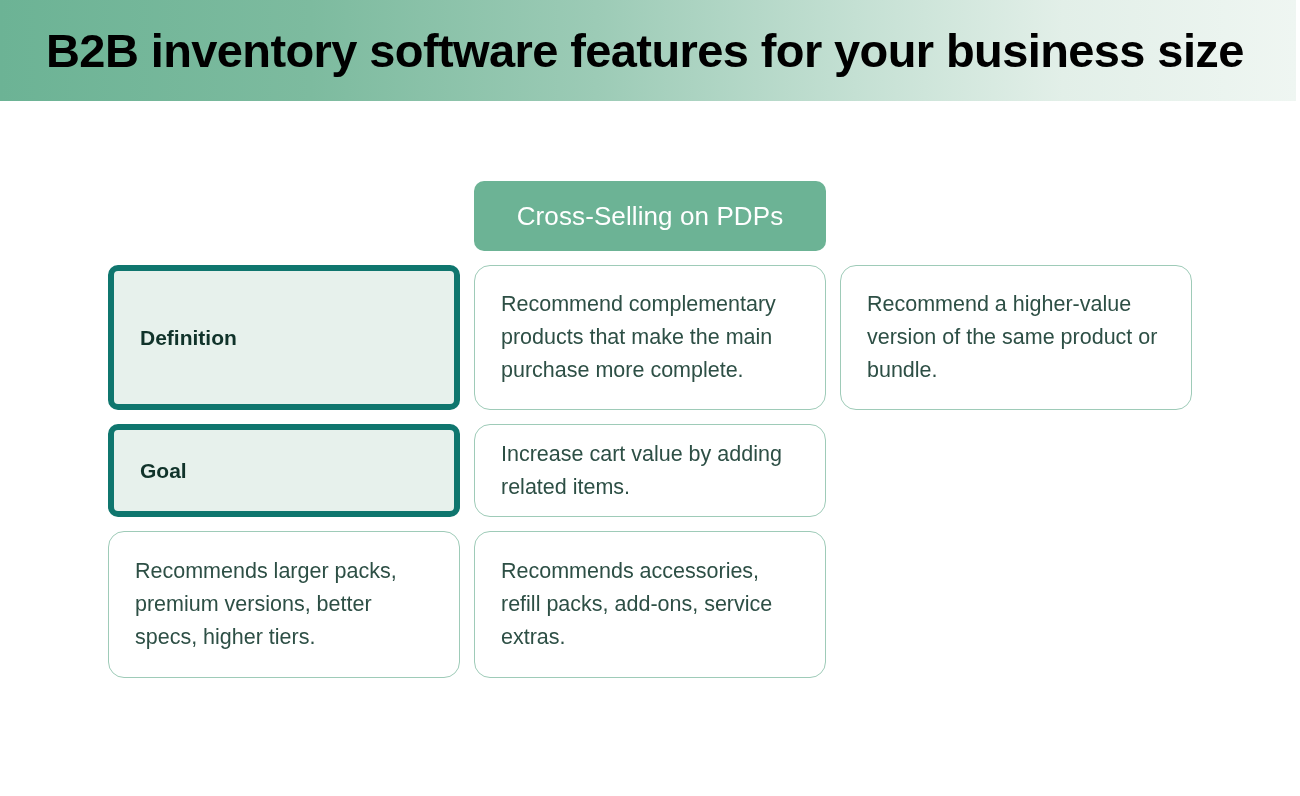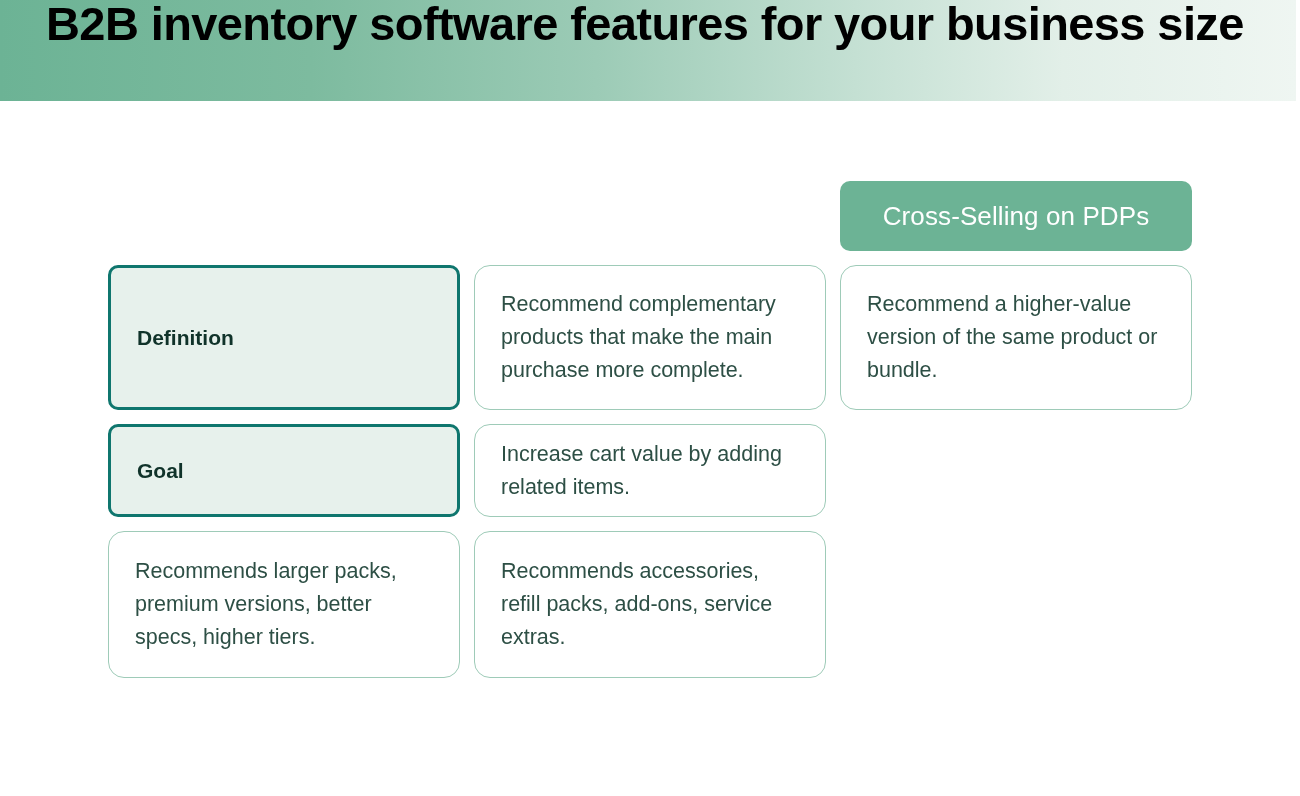--- a/index.html
+++ b/index.html
@@ -27,21 +27,21 @@
     width: 1296px;
     height: 101px;
     background: linear-gradient(90deg,
         #6cb395 0%,
         #7dbb9f 24%,
         #9ccbb6 46%,
         #c4e0d3 66%,
         #e2efe8 82%,
         #eff6f2 100%);
     display: flex;
-    align-items: flex-start;
+    align-items: center;
   }
 
   .header-title {
     margin-left: 46px;
     font-size: 47px;
     font-weight: bold;
     color: #000000;
     letter-spacing: -0.6px;
     line-height: 1;
     white-space: nowrap;
@@ -60,21 +60,21 @@
     gap: 14px;
     align-items: stretch;
   }
 
   .matrix-row + .matrix-row { margin-top: 14px; }
 
   .cell-label-col { width: 352px; flex: 0 0 352px; }
   .cell-data-col  { width: 352px; flex: 0 0 352px; }
 
   
-  .header-row { height: 70px; justify-content: flex-end; }
+  .header-row { height: 70px; }
 
   .header-spacer {
     background: transparent;
   }
 
   .col-header {
     background: #6cb395;
     border-radius: 10px;
     display: flex;
     align-items: center;
@@ -86,21 +86,21 @@
     height: 70px;
   }
 
   
   .row-definition { height: 145px; }
   .row-goal       { height: 93px; }
   .row-example    { height: 147px; }
 
   .row-label {
     background: #e7f1ec;
-    border: 3px solid #0f766e;
+    border: 6px solid #0f766e;
     border-radius: 10px;
     display: flex;
     align-items: center;
     padding-left: 26px;
     font-size: 21px;
     font-weight: bold;
     color: #10332a;
     height: 100%;
   }
 

